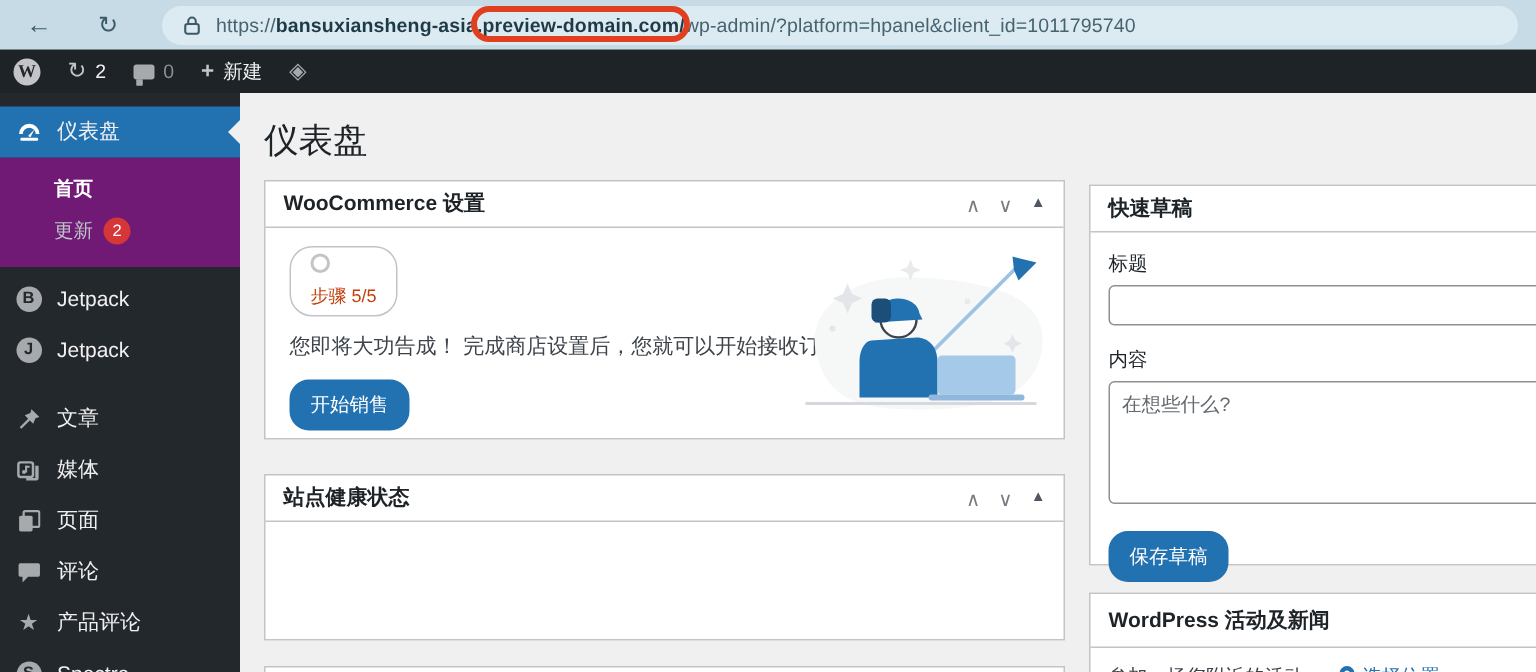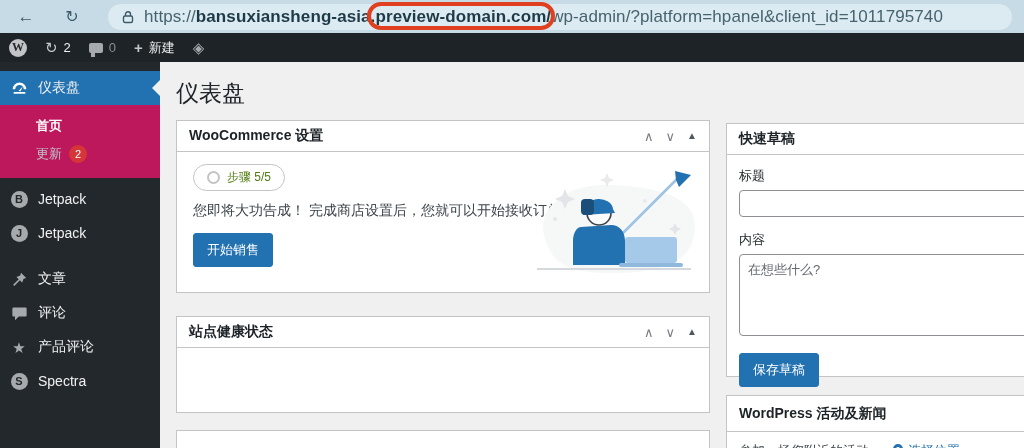--- a/index.html
+++ b/index.html
@@ -9,21 +9,21 @@
   
   .browser-bar { position:absolute; left:0; top:0; width:1024px; height:33px;
     background:#c6dbe6; display:flex; align-items:center; }
   .nav-btn { width:24px; height:24px; display:flex; align-items:center; justify-content:center;
     font-size:17px; color:#3d5a68; cursor:pointer; }
   .nav-btn.back { margin-left:14px; }
   .nav-btn.reload { margin-left:22px; font-size:16px; }
   .url-pill { margin-left:24px; height:26px; flex:1; margin-right:12px; background:#dcebf2;
     border-radius:13px; display:flex; align-items:center; padding:0 14px; }
   .lock-icon { margin-right:10px; display:flex; }
-  .url-text { font-size:17px; color:#46636f; white-space:nowrap; letter-spacing:.1px; }
+  .url-text { font-size:13px; color:#46636f; white-space:nowrap; letter-spacing:.1px; }
   .url-domain { color:#1e3a47; font-weight:700; }
   .url-hl { position:relative; color:#1e3a47; font-weight:700; }
   .annotation-oval { position:absolute; left:-8px; right:-4px; top:-5px; bottom:-4px;
     border:4px solid #e0401f; border-radius:15px; pointer-events:none; }
 
   
   .admin-bar { position:absolute; left:0; top:33px; width:1024px; height:29px;
     background:#1d2327; display:flex; align-items:center; color:#f0f0f1; font-size:13px; }
   .ab-item { display:flex; align-items:center; gap:6px; padding:0 9px; height:100%; cursor:pointer; }
   .wp-logo-circle { width:18px; height:18px; border-radius:50%; background:#c3c4c7; color:#23282d;
@@ -43,21 +43,21 @@
   
   .sidebar { position:absolute; left:0; top:62px; width:160px; height:386px; background:#23282d;
     color:#f0f0f1; font-size:14px; }
   .menu-item { height:34px; display:flex; align-items:center; gap:9px; padding:0 0 0 9px;
     cursor:pointer; color:#f0f0f1; }
   .menu-item .mi-icon { width:20px; display:flex; justify-content:center; align-items:center; color:#a7aaad; }
   .menu-item.active { background:#2271b1; position:relative; margin-top:9px; font-weight:400; }
   .menu-item.active .mi-icon { color:#fff; }
   .menu-item.active::after { content:""; position:absolute; right:0; top:50%; margin-top:-8px;
     border:8px solid transparent; border-right-color:#f0f0f1; }
-  .submenu { background:#be185d; padding:7px 0 10px 0; }
+  .submenu { background:#701a75; padding:7px 0 10px 0; }
   .submenu-item { padding:5px 0 5px 36px; font-size:13px; color:#bdc4ca; cursor:pointer;
     display:flex; align-items:center; }
   .submenu-item.current { color:#fff; font-weight:700; }
   .red-badge { margin-left:7px; background:#d63638; color:#fff; width:18px; height:18px;
     border-radius:50%; font-size:11px; display:inline-flex; align-items:center; justify-content:center;
     font-weight:400; }
   .menu-gap { height:12px; }
   .circle-letter { width:17px; height:17px; border-radius:50%; background:#a7aaad; color:#23282d;
     font-size:11px; font-weight:700; display:flex; align-items:center; justify-content:center; }
   .star-glyph { font-size:15px; color:#a7aaad; line-height:1; }
@@ -70,29 +70,29 @@
   .panel-header { height:31px; display:flex; align-items:center; padding:0 12px;
     border-bottom:1px solid #c3c4c7; }
   .panel-title { font-size:14px; font-weight:700; color:#1d2327; flex:1; }
   .panel-controls { display:flex; align-items:center; gap:12px; color:#787c82; }
   .pc-btn { font-size:13px; cursor:pointer; line-height:1; }
   .pc-btn.tri { font-size:10px; color:#50575e; }
 
   .main-col { position:absolute; left:16px; top:58px; width:534px; }
   .woo-panel { height:173px; position:relative; }
   .woo-body { padding:12px 16px; }
-  .step-pill { display:inline-flex; align-items:center; gap:7px; border:1px solid #c3c4c7;
-    border-radius:15px; padding:4px 13px; font-size:12px; color:#4d7c0f; }
+  .step-pill { display:inline-flex; gap:7px; border:1px solid #c3c4c7;
+    border-radius:15px; padding:4px 13px; font-size:12px; color:#c2410c;flex-direction:column; }
   .step-circle { width:13px; height:13px; border:2px solid #c3c4c7; border-radius:50%; }
   .woo-text { margin-top:11px; font-size:14px; color:#3c434a; }
   .btn-primary { display:inline-block; margin-top:13px; background:#2271b1; color:#fff;
-    font-size:13px; padding:7px 13px; border:1px solid #2271b1; border-radius:3px; cursor:pointer; }
+    font-size:13px; padding:7px 13px; border:1px solid #2271b1; border-radius:13px; cursor:pointer; }
   .woo-illustration { position:absolute; right:6px; top:40px; }
 
-  .health-panel { margin-top:23px; height:97px; }
+  .health-panel { margin-top:23px; height:111px; }
   .health-body { display:flex; align-items:center; padding:8px 10px; }
   .health-status { width:178px; text-align:center; font-size:13px; font-weight:700; color:#32373c; }
   .health-desc { width:330px; font-size:13px; line-height:1.85; color:#3c434a; }
   .link { color:#2271b1; text-decoration:underline; cursor:pointer; }
 
   .sliver-panel { margin-top:17px; height:30px; }
 
   .aside-col { position:absolute; left:566px; top:61px; width:440px; }
   .qd-panel { height:254px; }
   .qd-body { padding:12px; }
@@ -189,20 +189,41 @@
     <div class="menu-item">
       <span class="mi-icon">
         <svg width="15" height="15" viewBox="0 0 20 20">
           <path d="M12 1 L19 8 L15.5 9 L13.5 14 L10.5 11 L3 18.5 L1.5 17 L9 9.5 L6 6.5 L11 4.5 Z" fill="#a7aaad"></path>
         </svg>
       </span>
       <span>文章</span>
     </div>
     <div class="menu-item">
       <span class="mi-icon">
+        <svg width="16" height="15" viewBox="0 0 20 20">
+          <rect x="1" y="3" width="13" height="13" rx="2" fill="none" stroke="#a7aaad" stroke-width="2.2"></rect>
+          <path d="M16 6 h3 v11 a2 2 0 0 1 -2 2 h-9 v-2.2 h8 Z" fill="#a7aaad"></path>
+          <circle cx="6" cy="11.5" r="1.8" fill="#a7aaad"></circle>
+          <rect x="7" y="6" width="1.8" height="6" fill="#a7aaad"></rect>
+          <rect x="7" y="6" width="4" height="1.8" fill="#a7aaad"></rect>
+        </svg>
+      </span>
+      <span>媒体</span>
+    </div>
+    <div class="menu-item">
+      <span class="mi-icon">
+        <svg width="15" height="15" viewBox="0 0 20 20">
+          <rect x="5" y="1" width="14" height="14" rx="1.5" fill="none" stroke="#a7aaad" stroke-width="2"></rect>
+          <rect x="1" y="5" width="12" height="14" rx="1.5" fill="#a7aaad"></rect>
+        </svg>
+      </span>
+      <span>页面</span>
+    </div>
+    <div class="menu-item">
+      <span class="mi-icon">
         <svg width="15" height="15" viewBox="0 0 20 20">
           <path d="M2 2 h16 a1.5 1.5 0 0 1 1.5 1.5 v9 a1.5 1.5 0 0 1 -1.5 1.5 h-9 l-5 5 v-5 h-2 a1.5 1.5 0 0 1 -1.5 -1.5 v-9 A1.5 1.5 0 0 1 2 2 Z" fill="#a7aaad"></path>
         </svg>
       </span>
       <span>评论</span>
     </div>
     <div class="menu-item">
       <span class="mi-icon">
         <span class="star-glyph">★</span>
       </span>

